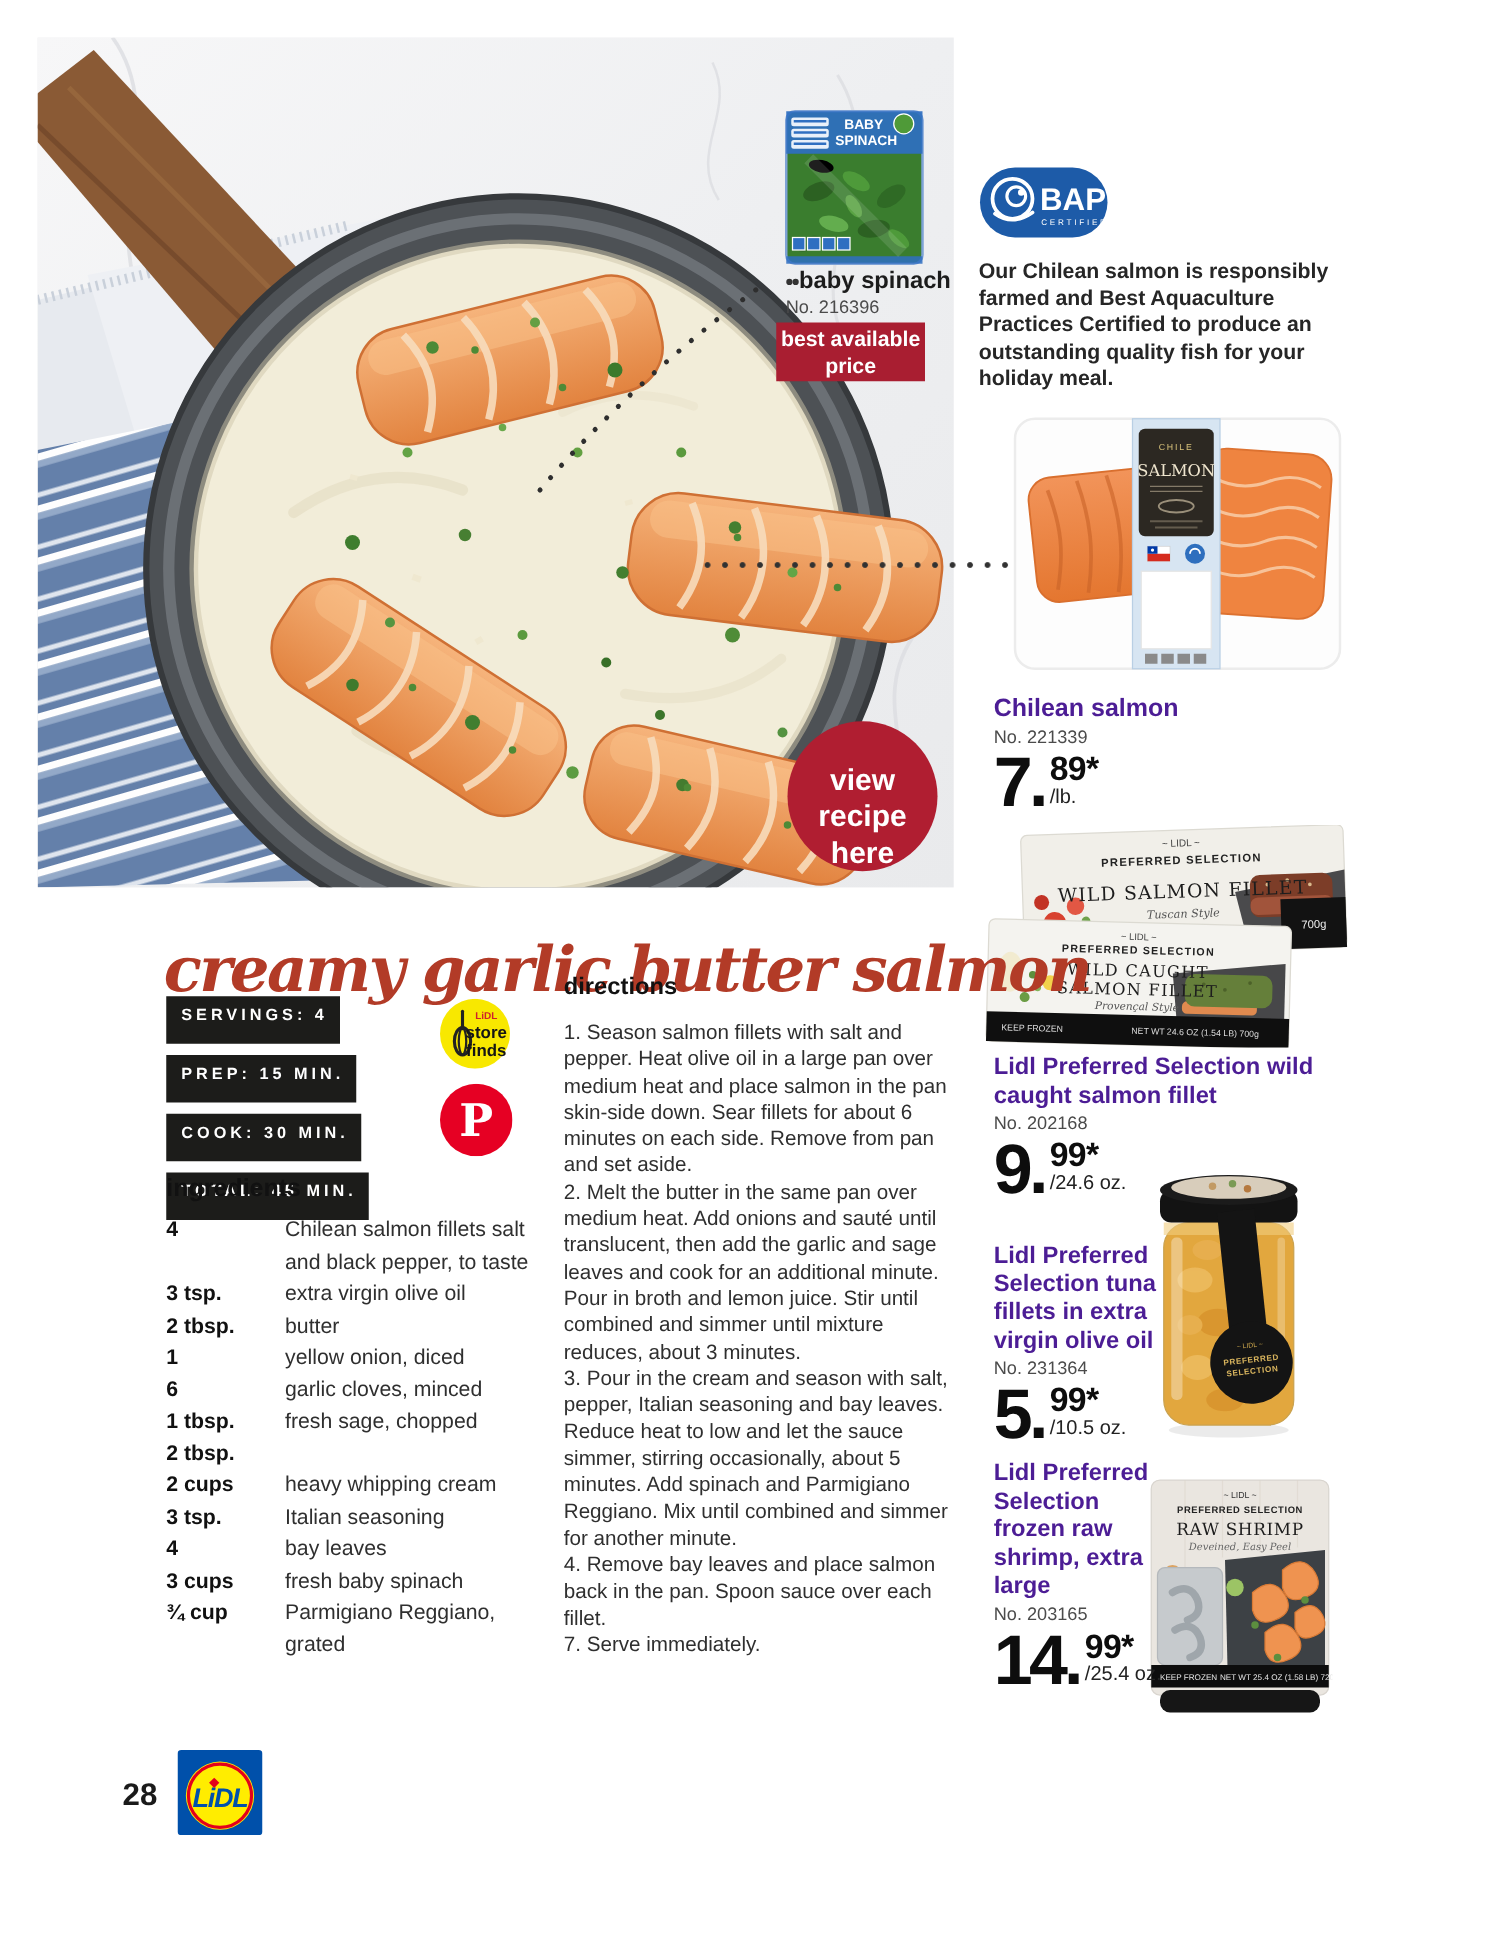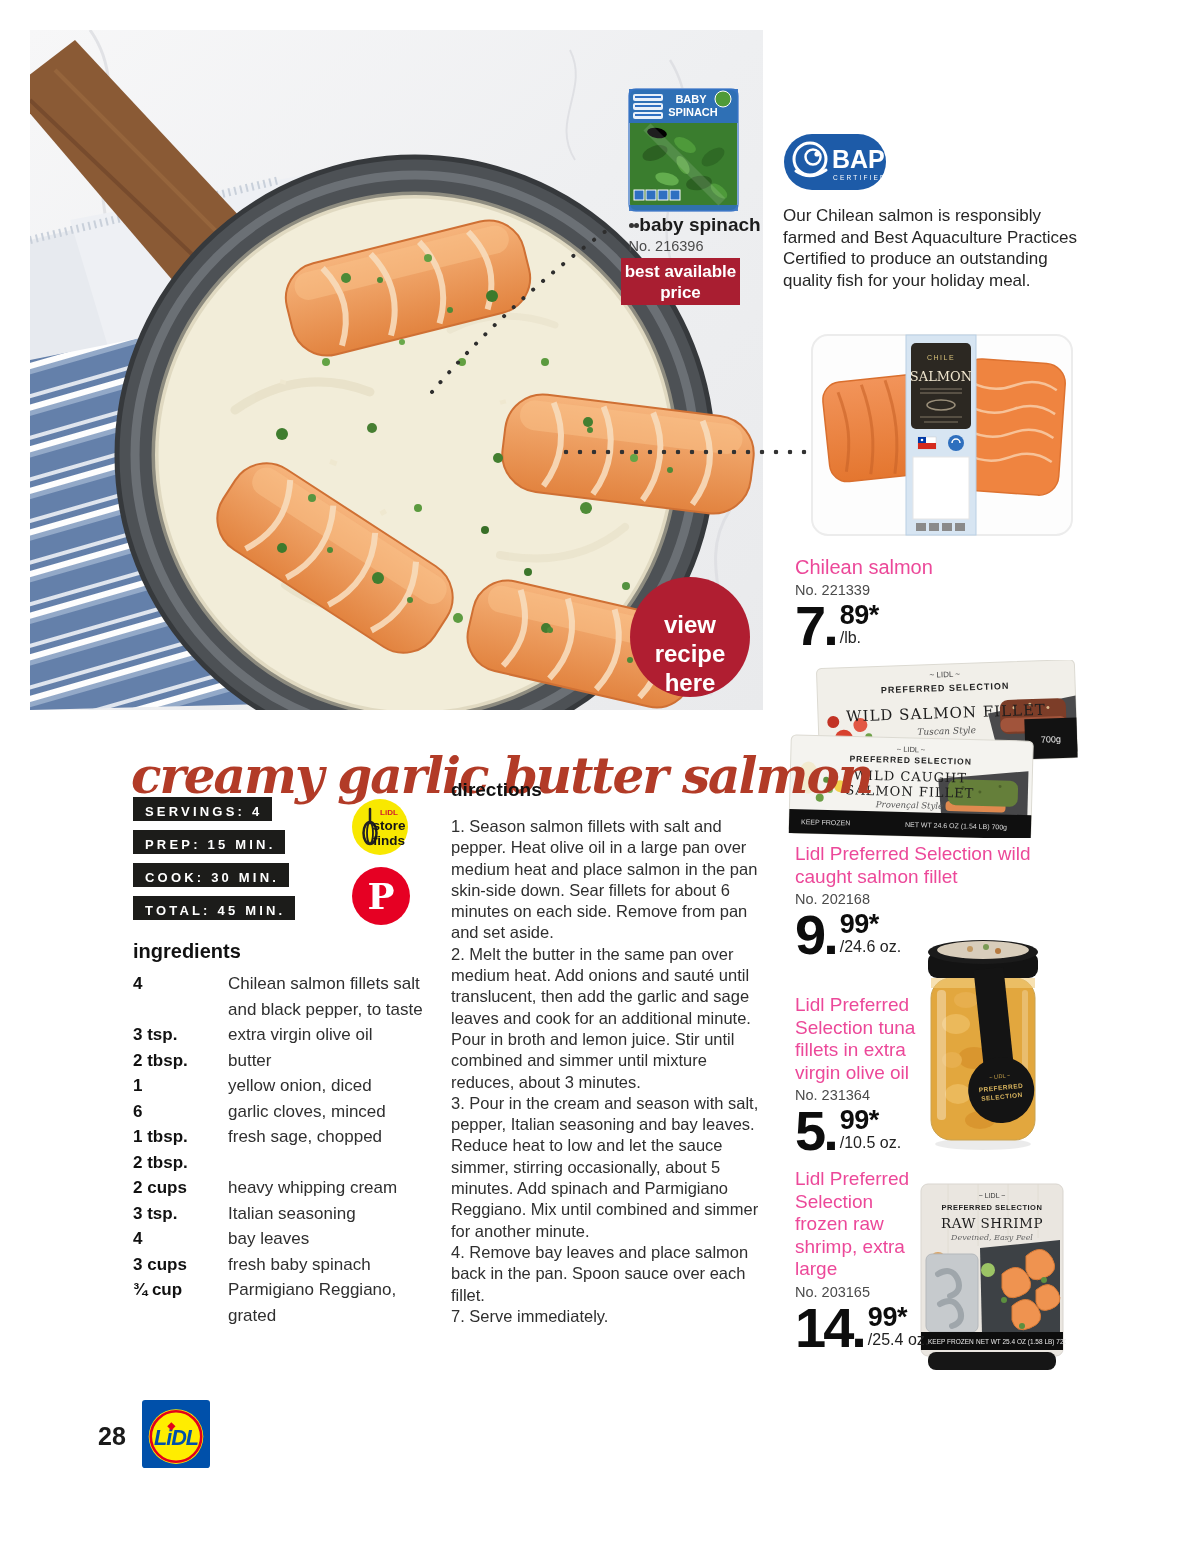--- a/index.html
+++ b/index.html
@@ -17,42 +17,42 @@
   .best-price-badge{position:absolute;left:591px;top:228px;width:119px;height:47px;background:#a91e31;color:#fff;
      font-size:17px;font-weight:700;line-height:21px;text-align:center;display:flex;align-items:center;justify-content:center;}
   .view-recipe{position:absolute;left:600px;top:547px;width:120px;height:120px;border-radius:50%;background:#b01e31;
      color:#fff;display:flex;flex-direction:column;align-items:center;justify-content:flex-end;font-size:24px;font-weight:700;line-height:29px;cursor:pointer;}
   .dotline{position:absolute;left:563px;top:478px;width:244px;height:6px;
      background-image:radial-gradient(circle at 3px 3px,#323232 2px,transparent 2.6px);
      background-size:14px 6px;background-repeat:repeat-x;}
 
   
   .bap-block{position:absolute;left:783px;top:133px;width:300px;}
-  .bap-desc{margin-top:10px;font-size:17px;font-weight:400;line-height:21.5px;color:#262626;}
+  .bap-desc{margin-top:10px;font-size:17px;font-weight:700;line-height:21.5px;color:#262626;}
   .prod-img{position:absolute;}
-  .prod-name{font-weight:400;font-size:19px;line-height:22.5px;color:#ec4899;}
+  .prod-name{font-weight:700;font-size:19px;line-height:22.5px;color:#4c1d95;}
   .prod-no{font-size:14.5px;color:#4b4b4b;margin-top:3px;}
   .price{display:flex;margin-top:4px;color:#0d0d0d;}
   .p-int{font-size:56px;font-weight:800;line-height:48px;letter-spacing:-3px;}
   .p-col{display:flex;flex-direction:column;margin-left:4px;}
   .p-sup{font-size:27px;font-weight:800;line-height:26px;letter-spacing:-0.5px;}
   .p-unit{font-size:16px;color:#222;margin-top:1px;}
   #txt-chilean{position:absolute;left:795px;top:556px;width:280px;}
   #txt-chilean .prod-name{font-size:20px;}
   #txt-wild{position:absolute;left:795px;top:843px;width:260px;}
   #txt-tuna{position:absolute;left:795px;top:994px;width:140px;}
   #txt-shrimp{position:absolute;left:795px;top:1168px;width:136px;}
 
   
   .recipe-title{position:absolute;left:131px;top:712px;width:680px;
      font-family:"DejaVu Serif",serif;font-style:italic;font-weight:700;
      font-size:50px;letter-spacing:-2px;color:#b23b27;white-space:nowrap;}
   .badges{position:absolute;left:133px;top:797px;}
   .badge{background:#1c1c1a;color:#fff;font-size:13px;font-weight:700;letter-spacing:3.2px;
-     padding:7px 10px 2px 12px;margin-bottom:9px;width:max-content;}
+     padding:7px 10px 16px 12px;margin-bottom:9px;width:max-content;}
   .store-finds{position:absolute;left:352px;top:799px;width:56px;height:56px;}
   .pinterest{position:absolute;left:352px;top:867px;width:58px;height:58px;cursor:pointer;}
   .ingredients{position:absolute;left:133px;top:940px;width:312px;}
   .ing-heading{font-size:20px;font-weight:700;color:#111;margin:0 0 8px 0;}
   .ing-row{display:grid;grid-template-columns:95px 205px;font-size:17px;line-height:25.5px;}
   .ing-qty{font-weight:700;color:#111;}
   .ing-text{color:#2f2f2f;}
   .directions{position:absolute;left:451px;top:779px;width:322px;}
   .dir-heading{font-size:19px;font-weight:700;color:#111;margin:0 0 15px 0;}
   .directions p{margin:0;font-size:16.5px;line-height:21.3px;color:#2f2f2f;}

